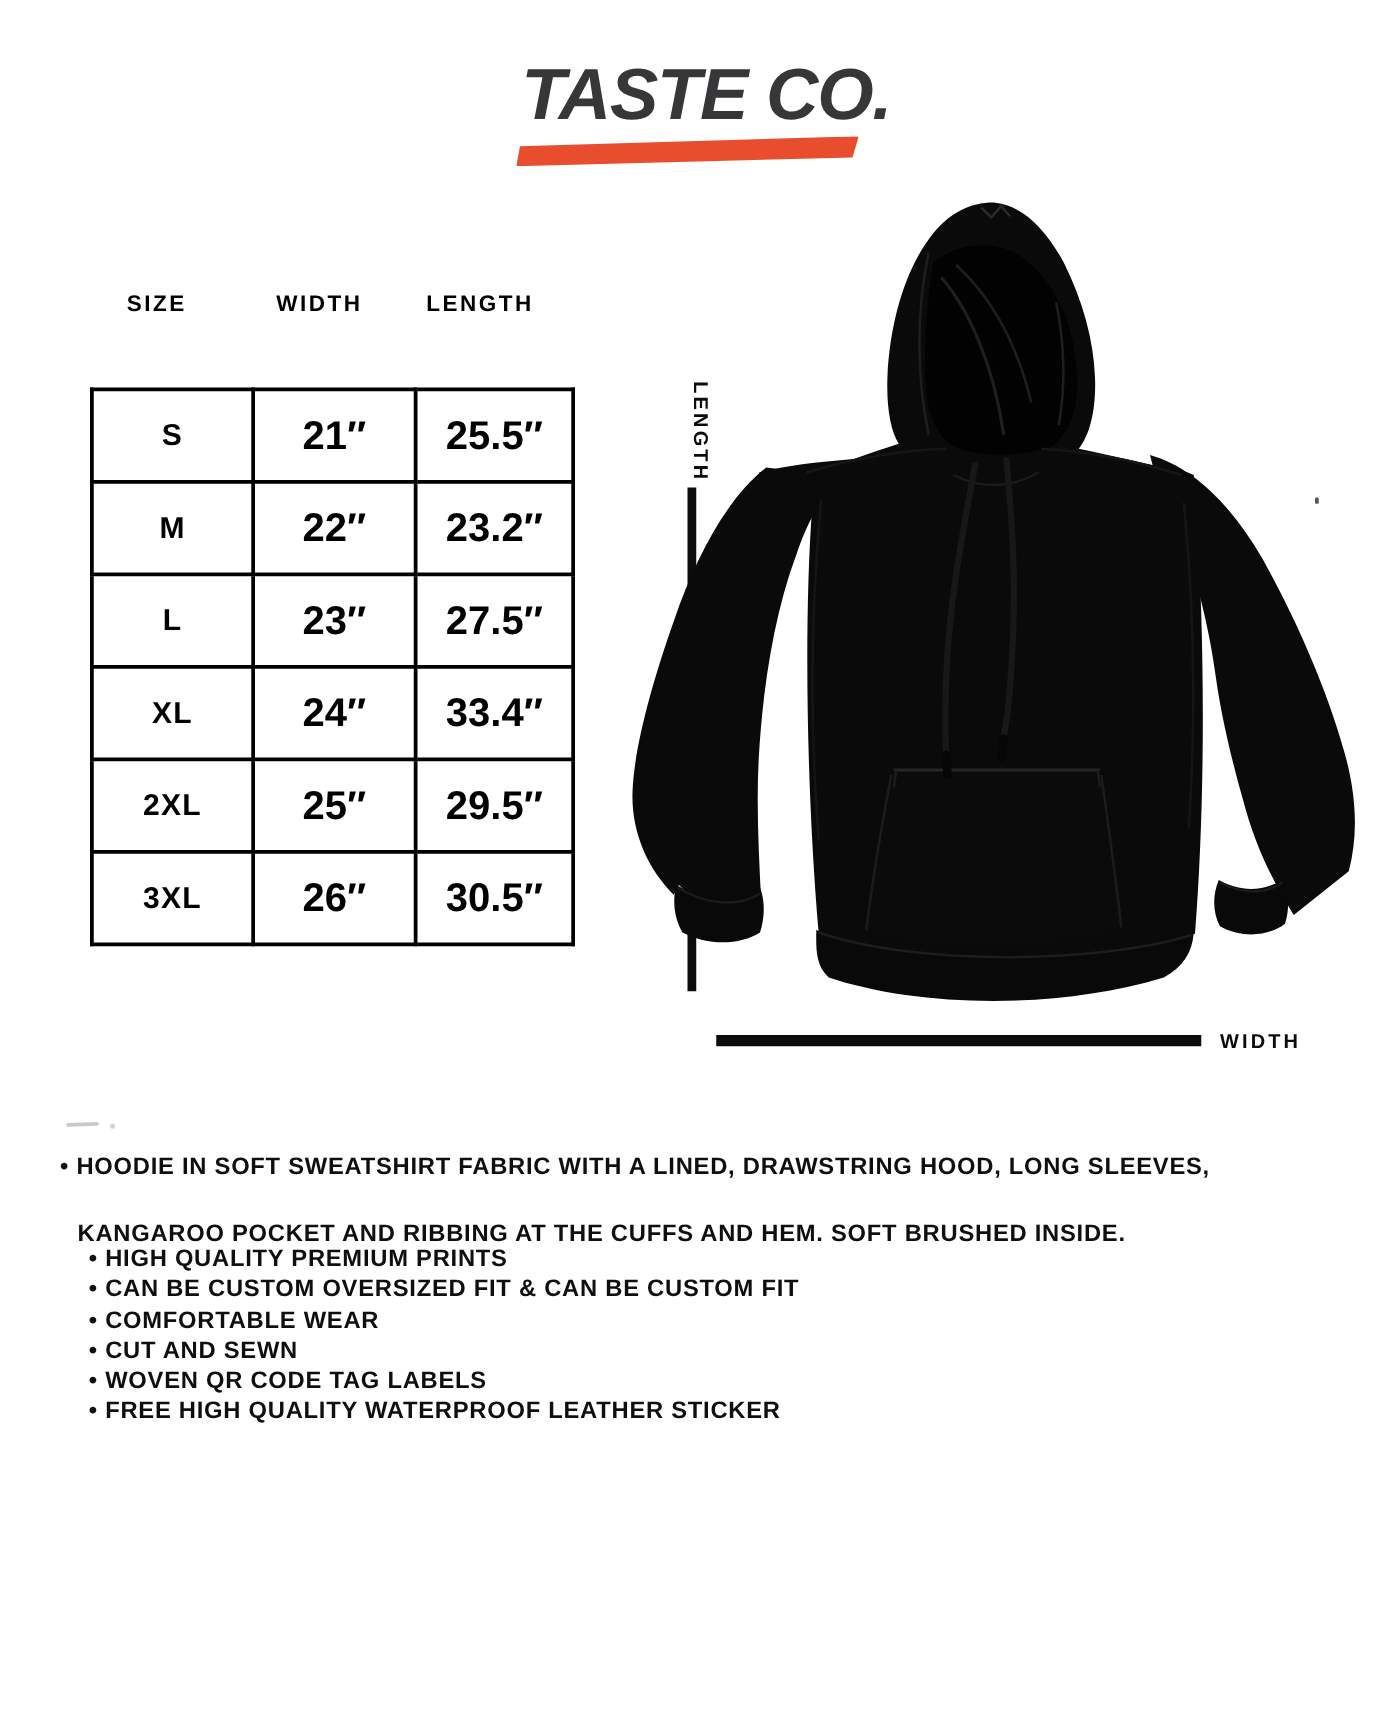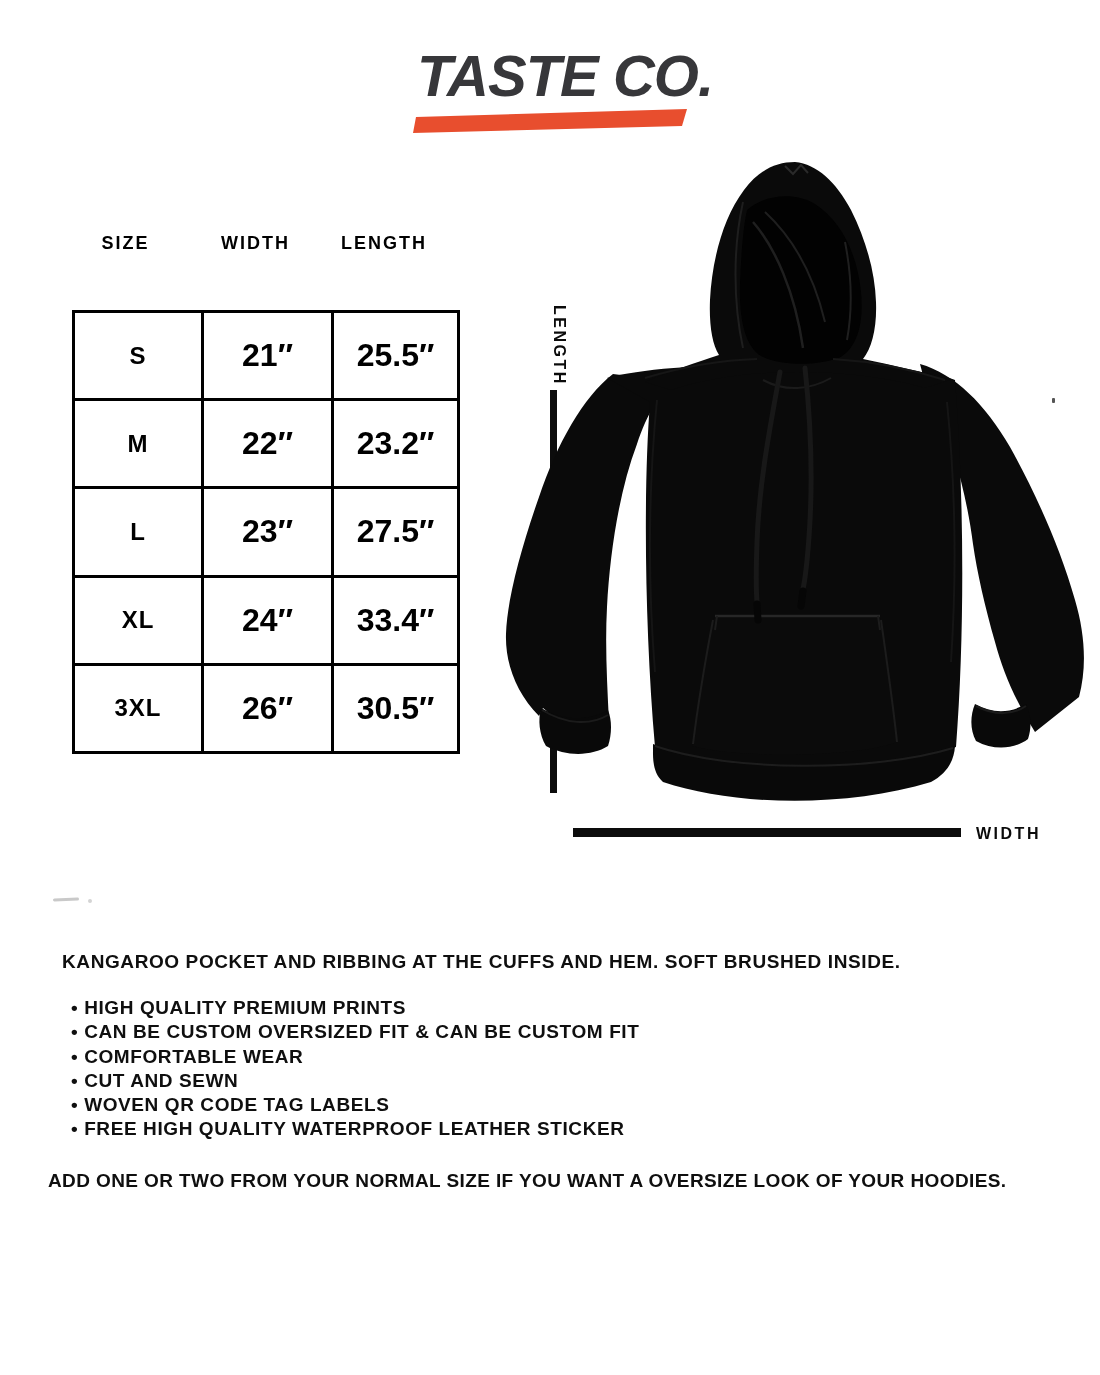--- a/index.html
+++ b/index.html
@@ -101,20 +101,25 @@
         <td class="cell-size">L</td>
         <td class="cell-meas">23″</td>
         <td class="cell-meas">27.5″</td>
       </tr>
       <tr>
         <td class="cell-size">XL</td>
         <td class="cell-meas">24″</td>
         <td class="cell-meas">33.4″</td>
       </tr>
       <tr>
+        <td class="cell-size">2XL</td>
+        <td class="cell-meas">25″</td>
+        <td class="cell-meas">29.5″</td>
+      </tr>
+      <tr>
         <td class="cell-size">3XL</td>
         <td class="cell-meas">26″</td>
         <td class="cell-meas">30.5″</td>
       </tr>
     </tbody>
   </table>
 
   <div class="len-label">LENGTH</div>
   <div class="len-line"></div>
   <div class="wid-line"></div>
@@ -179,27 +184,27 @@
     <path fill="none" stroke="#181818" stroke-width="5" stroke-linecap="round" d="M310,216 C316,272 318,330 314,385 C312,412 310,428 308,437"></path>
     <path fill="none" stroke="#060606" stroke-width="7" stroke-linecap="round" d="M262,452 L263,468"></path>
     <path fill="none" stroke="#060606" stroke-width="7" stroke-linecap="round" d="M308,439 L306,454"></path>
   </svg>
 
   <div class="smudge"></div>
   <div class="smudge-dot"></div>
   <div class="speck"></div>
 
   <div class="desc intro">
+    <div class="l1">• HOODIE IN SOFT SWEATSHIRT FABRIC WITH A LINED, DRAWSTRING HOOD, LONG SLEEVES,</div>
     <div class="l2">KANGAROO POCKET AND RIBBING AT THE CUFFS AND HEM. SOFT BRUSHED INSIDE.</div>
   </div>
 
   <div class="desc features">
     <div>• HIGH QUALITY PREMIUM PRINTS</div>
     <div>• CAN BE CUSTOM OVERSIZED FIT &amp; CAN BE CUSTOM FIT</div>
     <div>• COMFORTABLE WEAR</div>
     <div>• CUT AND SEWN</div>
     <div>• WOVEN QR CODE TAG LABELS</div>
     <div>• FREE HIGH QUALITY WATERPROOF LEATHER STICKER</div>
   </div>
 
-  <div class="desc note">ADD ONE OR TWO FROM YOUR NORMAL SIZE IF YOU WANT A OVERSIZE LOOK OF YOUR HOODIES.</div>
 
 </div>
 
 </body></html>

